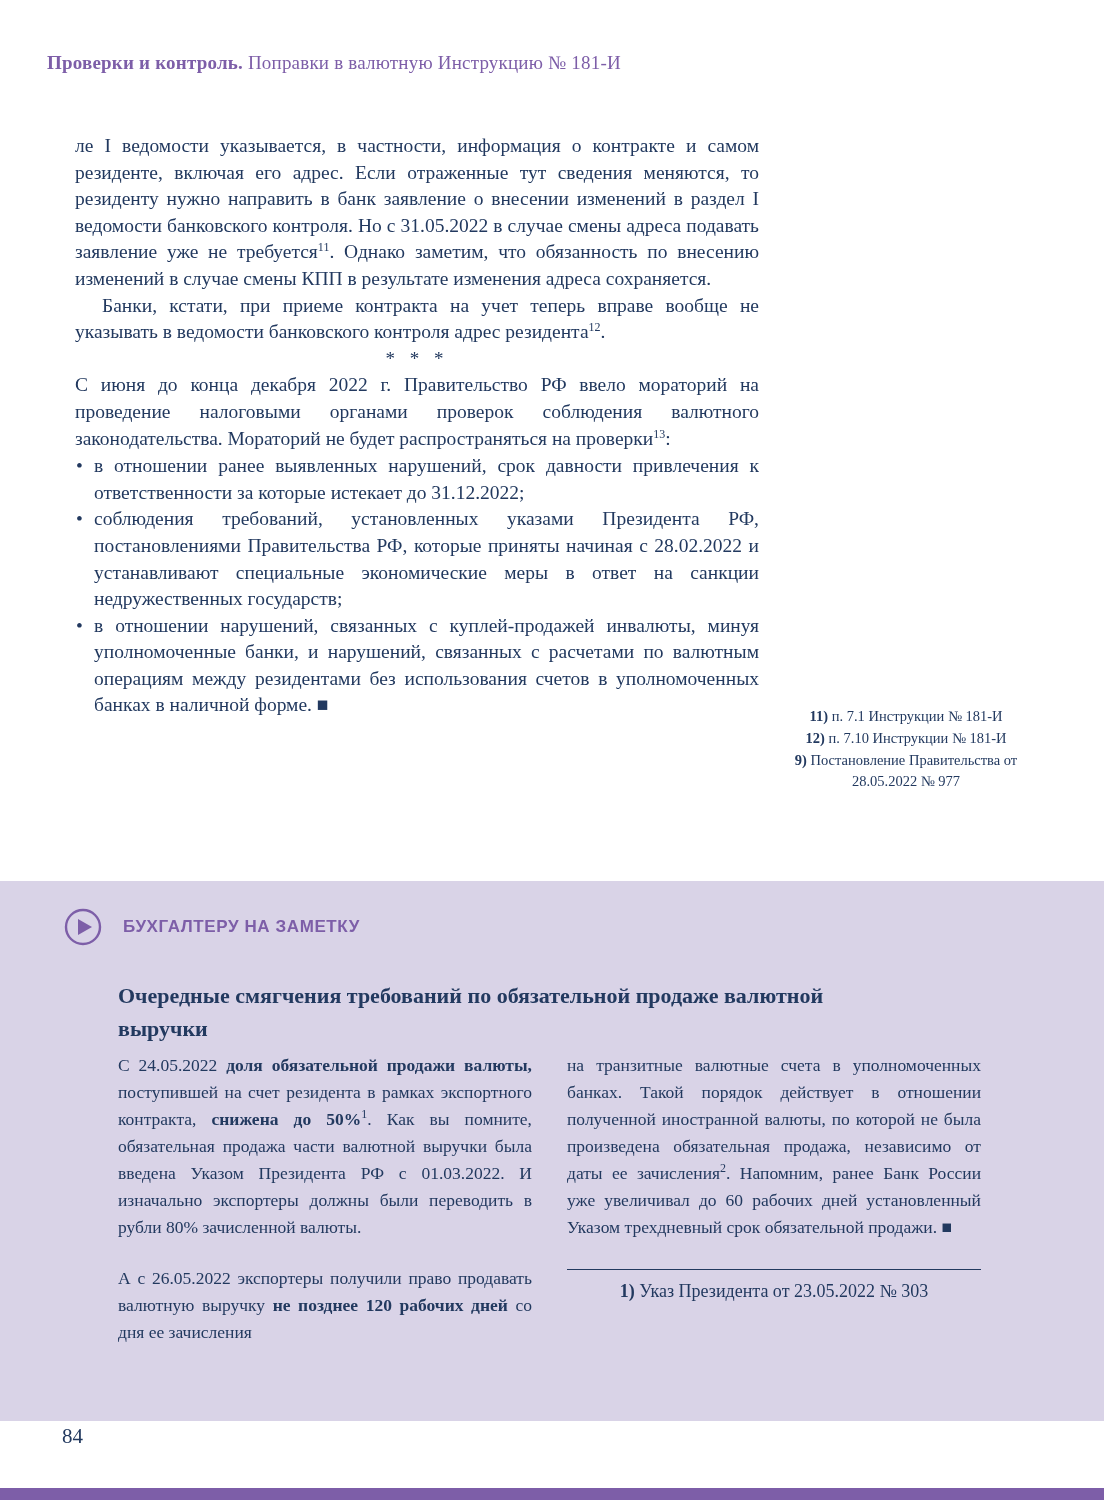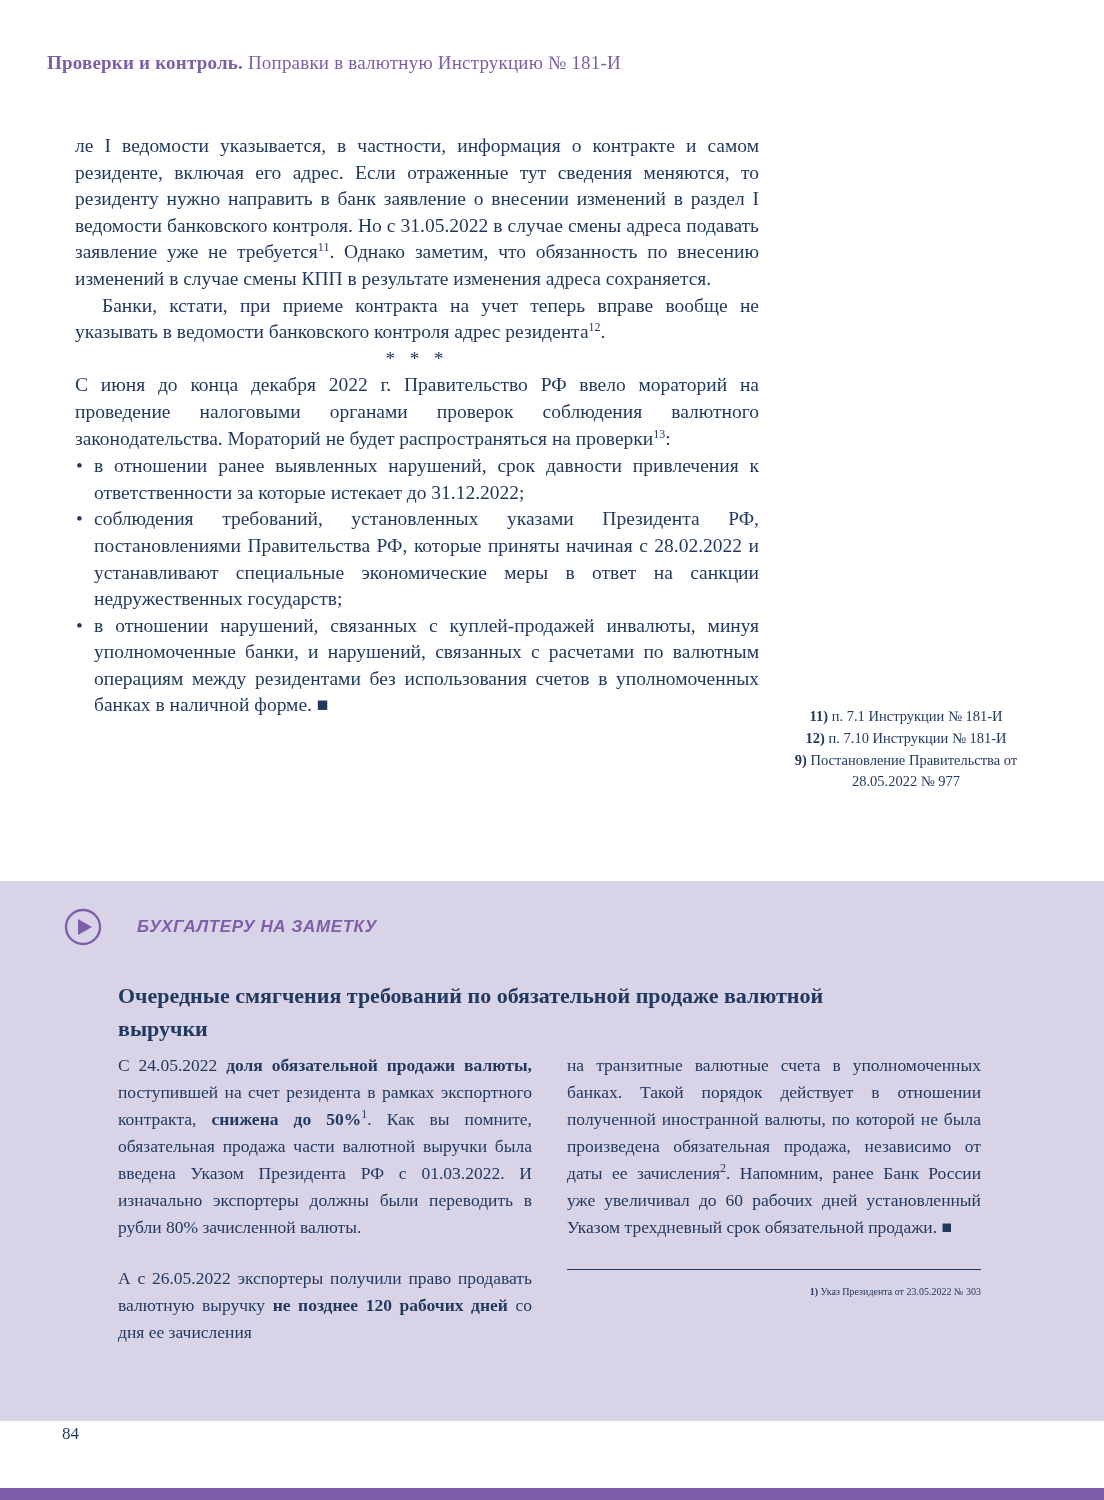--- a/index.html
+++ b/index.html
@@ -43,48 +43,48 @@
     position:absolute;left:792px;top:706px;width:228px;
     font-size:14.5px;line-height:21.8px;text-align:center;
   }
   .side-note b{font-weight:bold;}
 
   
   .note-box{
     position:absolute;left:0;top:881px;width:1104px;height:540px;
     background:var(--note-bg);
   }
-  .note-label-row{position:absolute;left:64px;top:27px;display:flex;align-items:center;gap:35px;font-style:italic;}
+  .note-label-row{position:absolute;left:64px;top:27px;display:flex;align-items:center;gap:21px;}
   .note-icon{width:38px;height:38px;display:block;}
   .note-label{
     font-family:"Liberation Sans", sans-serif;
     font-weight:600;font-size:17px;letter-spacing:.6px;
     color:var(--accent);
   }
   .note-heading{
     position:absolute;left:118px;top:80px;width:730px;
     font-weight:bold;font-size:22px;line-height:33px;
   }
   .note-cols{
     position:absolute;left:118px;top:171px;width:874px;
     display:flex;gap:35px;
   }
   .note-col{width:414px;font-size:17.5px;line-height:27px;text-align:justify;}
   .note-col p{margin:0;}
   .note-col .p-gap{margin-top:24px;}
   .note-col b{font-weight:bold;}
   .note-footnotes{
     margin-top:28px;border-top:1px solid var(--text);
-    padding-top:11px;font-size:10px;line-height:21.5px;text-align:right;
+    padding-top:11px;font-size:18px;line-height:21.5px;text-align:center;
   }
   .note-footnotes .fn{margin:0;}
   .note-footnotes b{font-weight:bold;}
 
   
-  .page-number{position:absolute;left:62px;top:1424px;font-size:17px;}
+  .page-number{position:absolute;left:62px;top:1424px;font-size:21px;}
   .bottom-bar{position:absolute;left:0;top:1488px;width:1104px;height:12px;background:var(--accent);}
 </style>
 </head>
 <body>
 
 <div class="page">
 
   <div class="kicker">
     <span class="k-bold">Проверки и контроль.</span><span class="k-rest"> Поправки в валютную Инструкцию № 181-И</span>
   </div>

